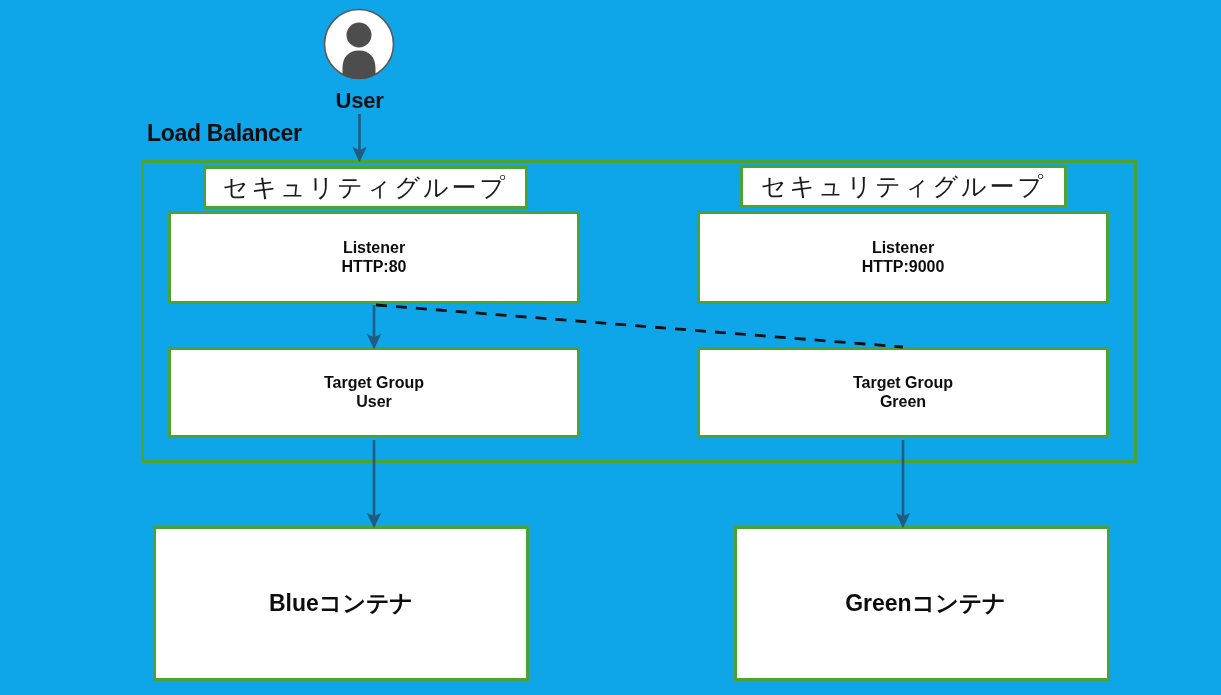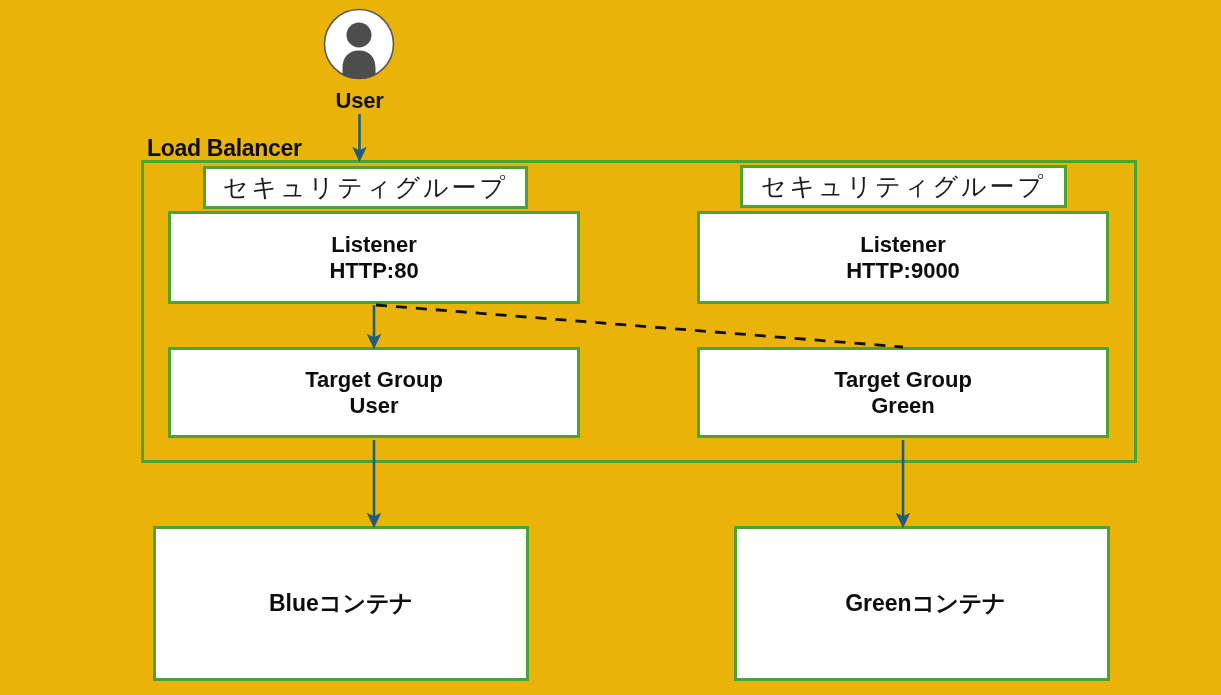--- a/index.html
+++ b/index.html
@@ -7,21 +7,21 @@
     padding: 0;
     background: #ffffff;
   }
   body {
     font-family: "Liberation Sans", sans-serif;
   }
   #canvas {
     position: relative;
     width: 1221px;
     height: 695px;
-    background: #eab308;
+    background: #0ea5e9;
     overflow: hidden;
   }
 
   
   .box {
     position: absolute;
     box-sizing: border-box;
     border: 3px solid #4CA233;
     background: #ffffff;
     display: flex;
@@ -33,21 +33,20 @@
     background: transparent;
   }
   .label {
     position: absolute;
     color: #111111;
     white-space: pre;
   }
   .bold-label {
     font-weight: bold;
     color: #0d0d0d;
-    margin-top: 15px;
   }
 
   
   #user-avatar {
     position: absolute;
     left: 323px;
     top: 8px;
     width: 72px;
     height: 72px;
   }
@@ -83,21 +82,21 @@
     border-width: 3px;
   }
   #sg-blue  { left: 203px; top: 166px; width: 325px; }
   #sg-green { left: 740px; top: 165px; width: 327px; }
 
   .listener-box, .tg-box, .container-box {
     flex-direction: column;
     line-height: 1.18;
   }
   .listener-box, .tg-box {
-    font-size: 22px;
+    font-size: 16px;
     font-weight: bold;
     color: #0d0d0d;
   }
   #listener-blue  { left: 168px; top: 211px; width: 412px; height: 93px; }
   #listener-green { left: 697px; top: 211px; width: 412px; height: 93px; }
   #tg-blue        { left: 168px; top: 347px; width: 412px; height: 91px; }
   #tg-green       { left: 697px; top: 347px; width: 412px; height: 91px; }
 
   .container-box {
     font-size: 23px;

